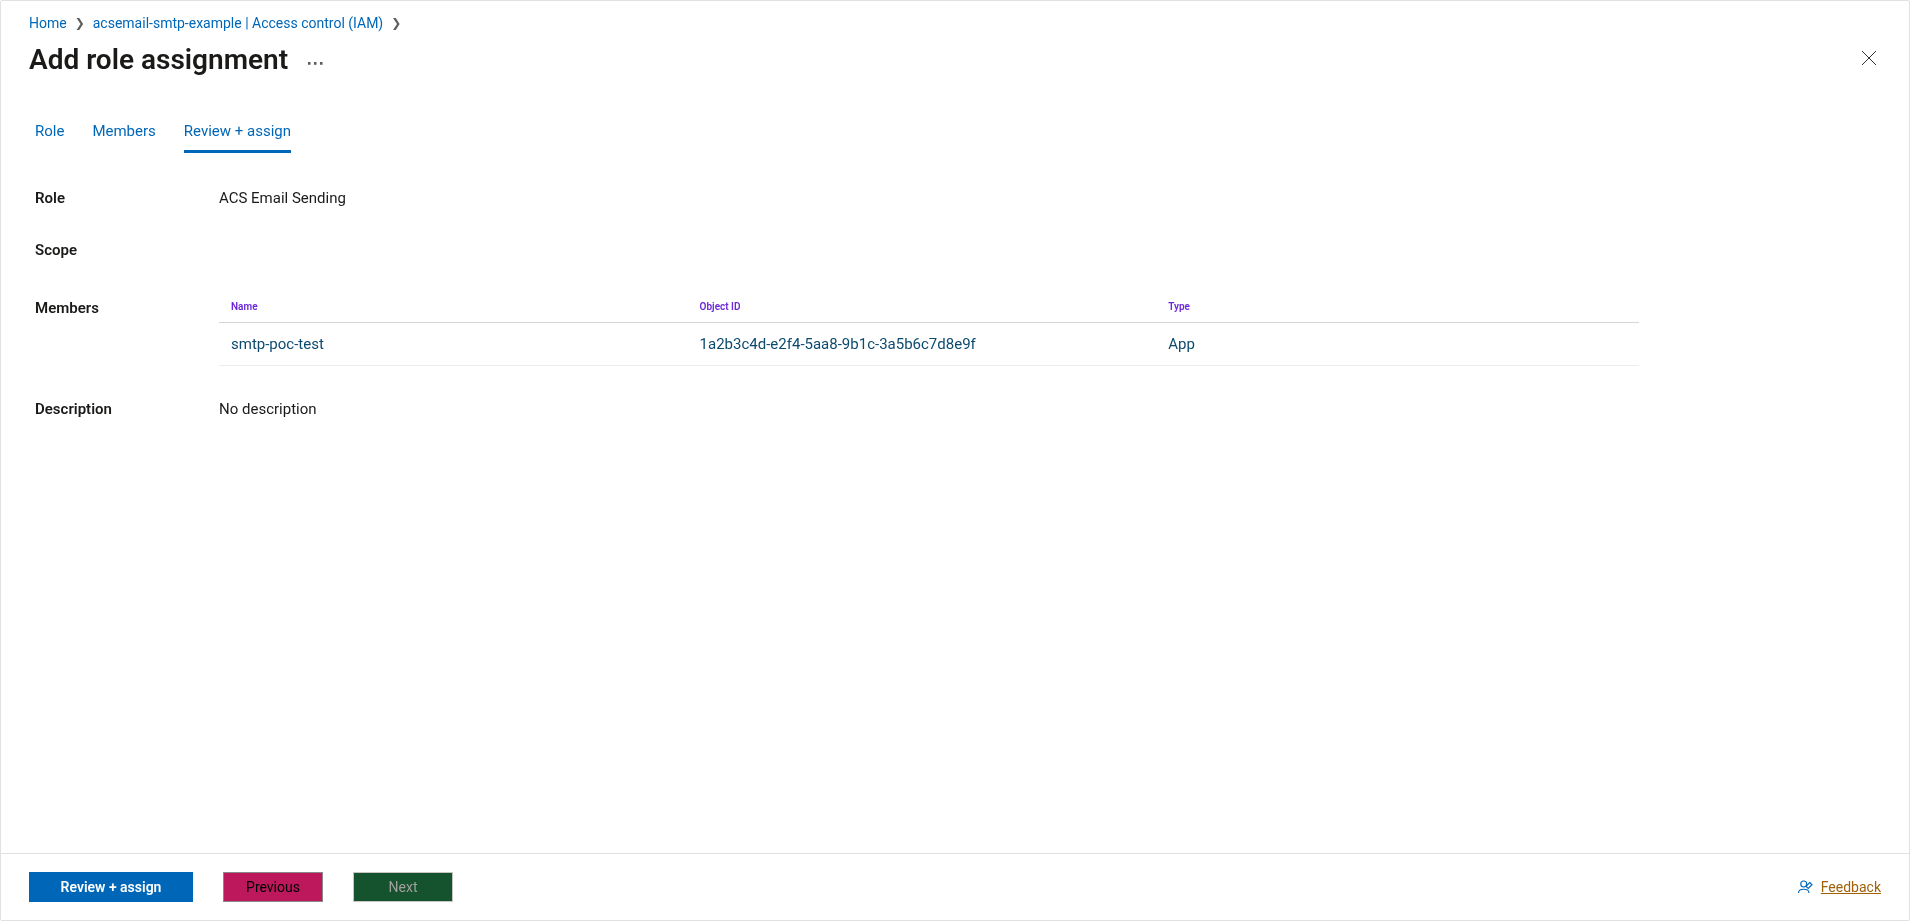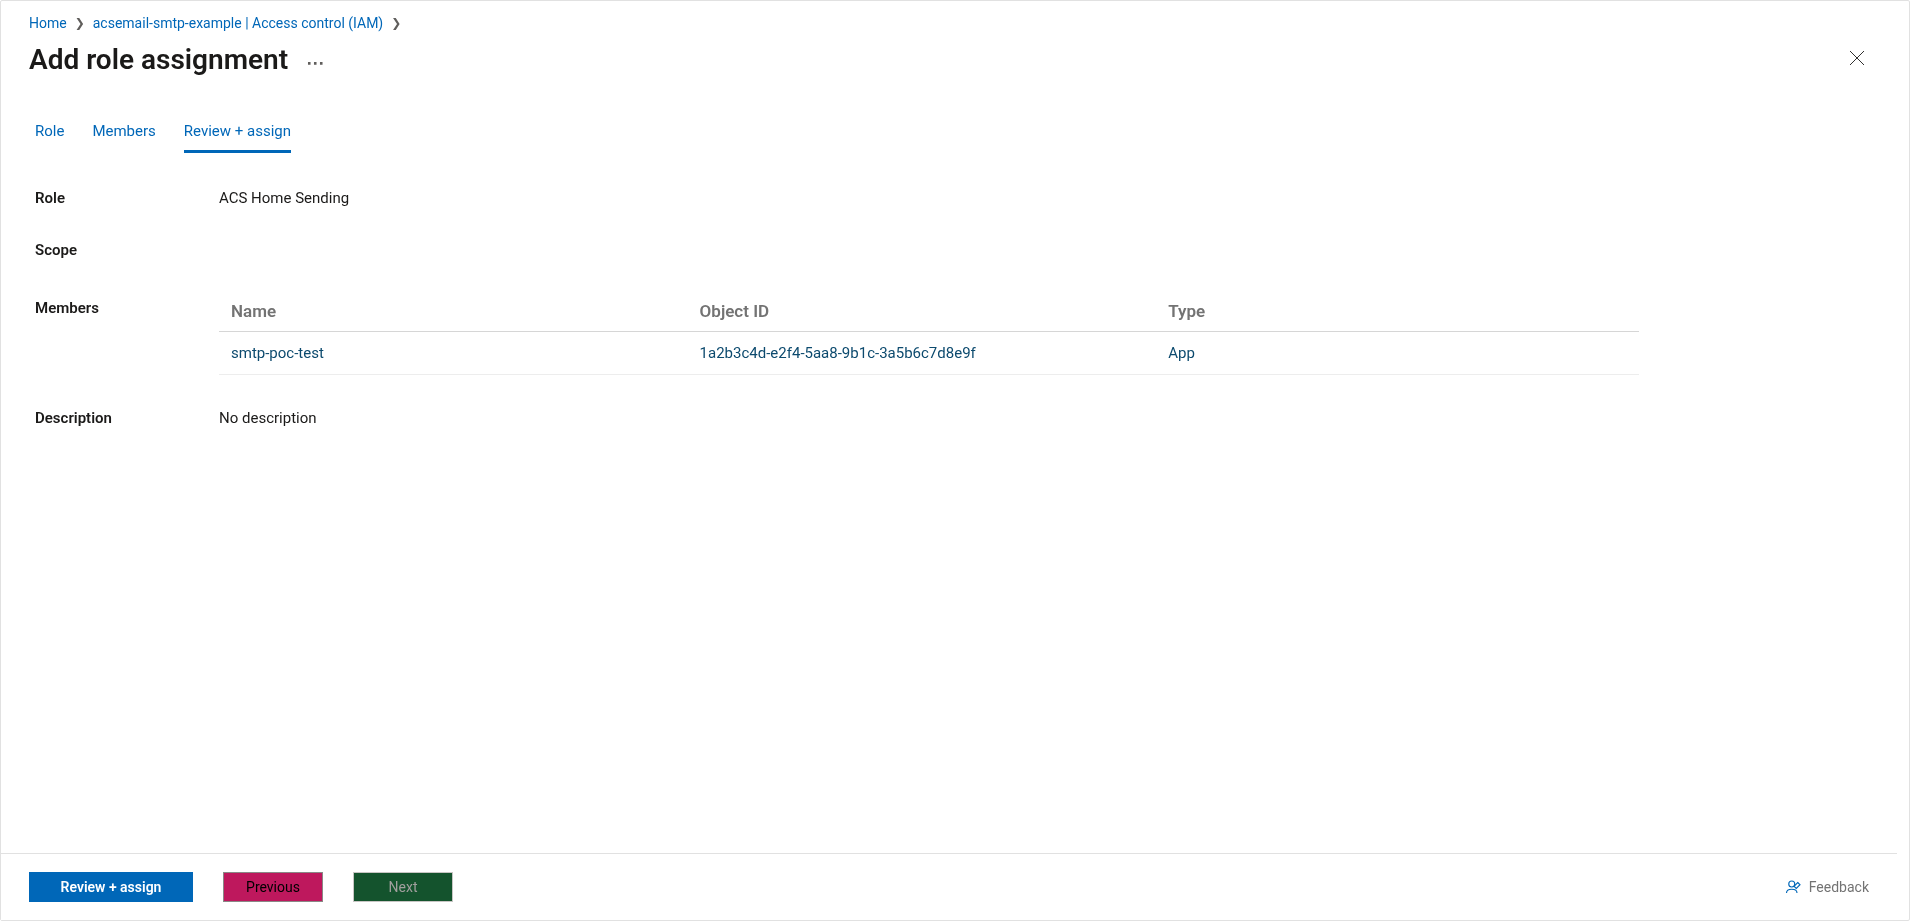--- a/index.html
+++ b/index.html
@@ -14,21 +14,21 @@
       background: #ffffff;
       width: 1910px;
       height: 921px;
       position: relative;
       overflow: hidden;
     }
     .page {
       display: flex;
       flex-direction: column;
       height: 100%;
-      padding: 0 12px 0 0;
+      padding: 0 0 0 0;
       border: 1px solid #e1e1e1;
       border-radius: 2px;
     }
     .breadcrumb {
       display: flex;
       align-items: center;
       gap: 8px;
       padding: 14px 20px 8px 28px;
       font-size: 14px;
     }
@@ -127,24 +127,24 @@
       flex: 1;
       max-width: 1420px;
     }
     .members-table table {
       width: 100%;
       border-collapse: collapse;
     }
     .members-table th {
       text-align: left;
       font-weight: 600;
-      font-size: 17px;
+      font-size: 10px;
       padding: 8px 12px 10px 12px;
       border-bottom: 1px solid #d6d6d6;
-      color: #737373;
+      color: #6d28d9;
     }
     .members-table td {
       padding: 12px 12px;
       border-bottom: 1px solid #ededed;
       font-size: 15px;
       color: #0c4a6e;
     }
     .members-table th:first-child,
     .members-table td:first-child {
       padding-left: 12px;
@@ -185,23 +185,24 @@
     .btn:disabled {
       color: #a19f9d;
       border-color: #c8c6c4;
       background: #14532d;
       cursor: default;
     }
     .feedback {
       display: flex;
       align-items: center;
       gap: 6px;
-      color: #737373;
-      cursor: pointer;
-      font-size: 14px;
+      color: #a16207;
+      cursor: pointer;
+      font-size: 14px;
+      text-decoration: underline;
     }
     .feedback svg {
       width: 18px;
       height: 18px;
     }
   </style>
 </head>
 <body>
 
 <div class="page">
@@ -228,21 +229,21 @@
   <div class="tabs">
     <div class="tab">Role</div>
     <div class="tab">Members</div>
     <div class="tab active">Review + assign</div>
   </div>
 
   <div class="content">
 
     <div class="field-row">
       <div class="field-label">Role</div>
-      <div class="field-value">ACS Home Sending</div>
+      <div class="field-value">ACS Email Sending</div>
     </div>
 
     <div class="field-row">
       <div class="field-label">Scope</div>
     </div>
 
     <div class="members-block">
       <div class="field-label">Members</div>
       <div class="members-table">
         <table>

